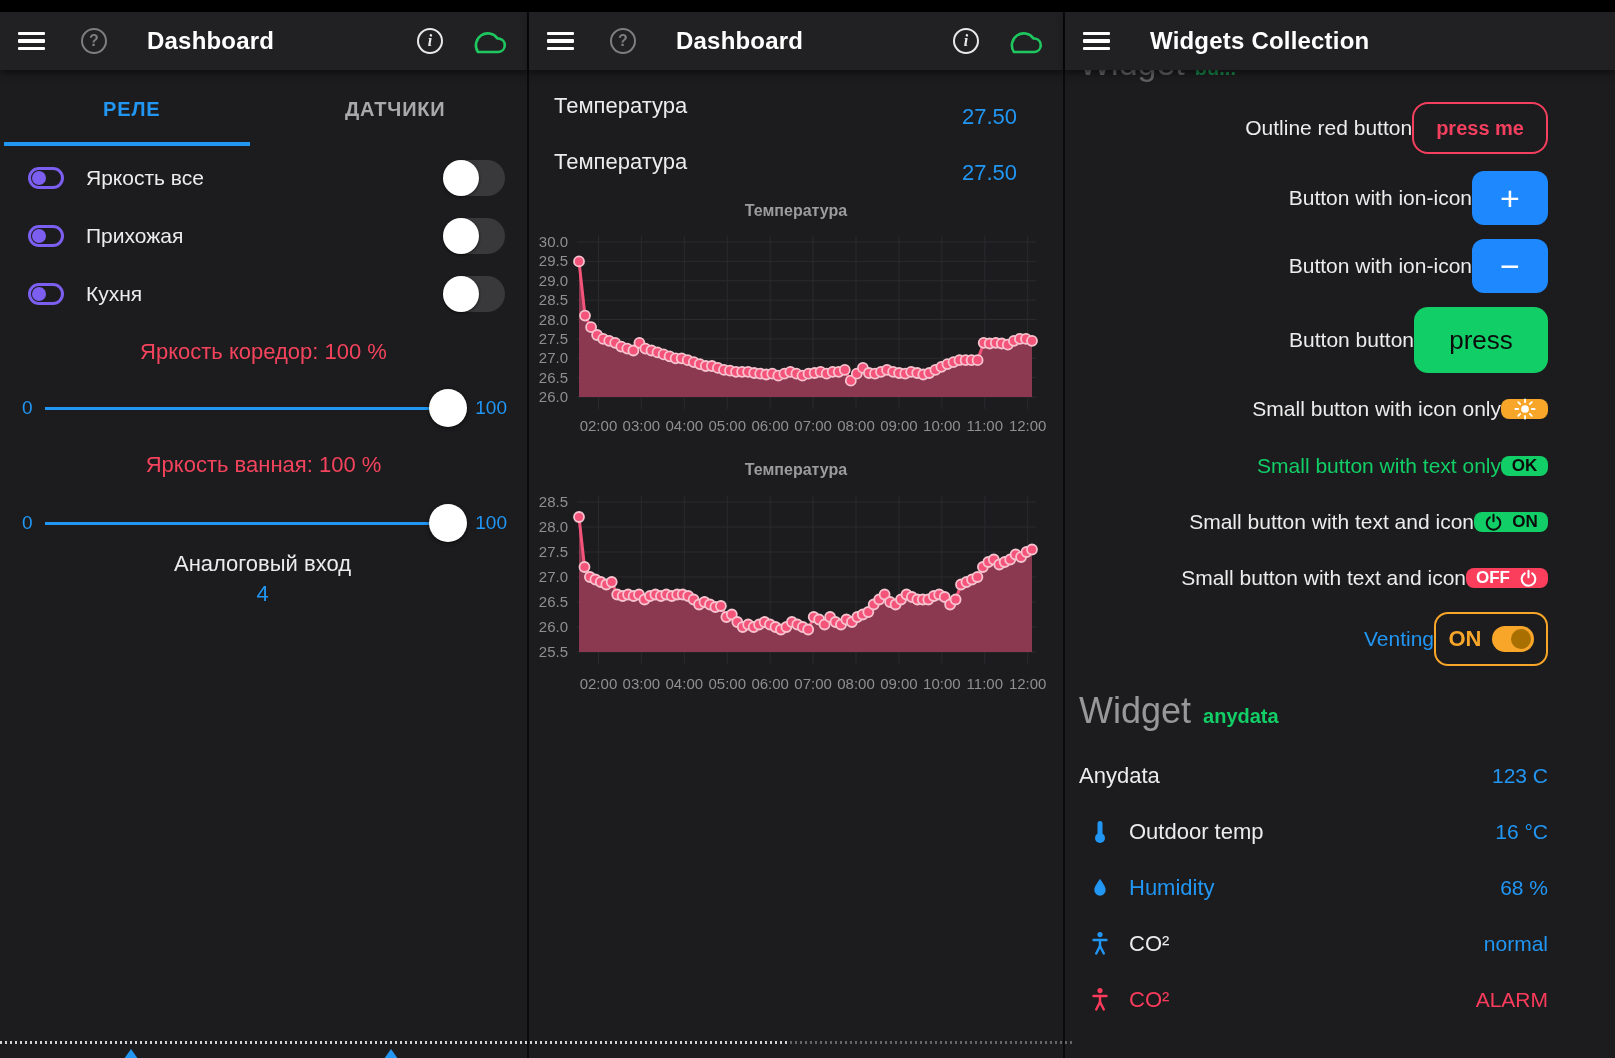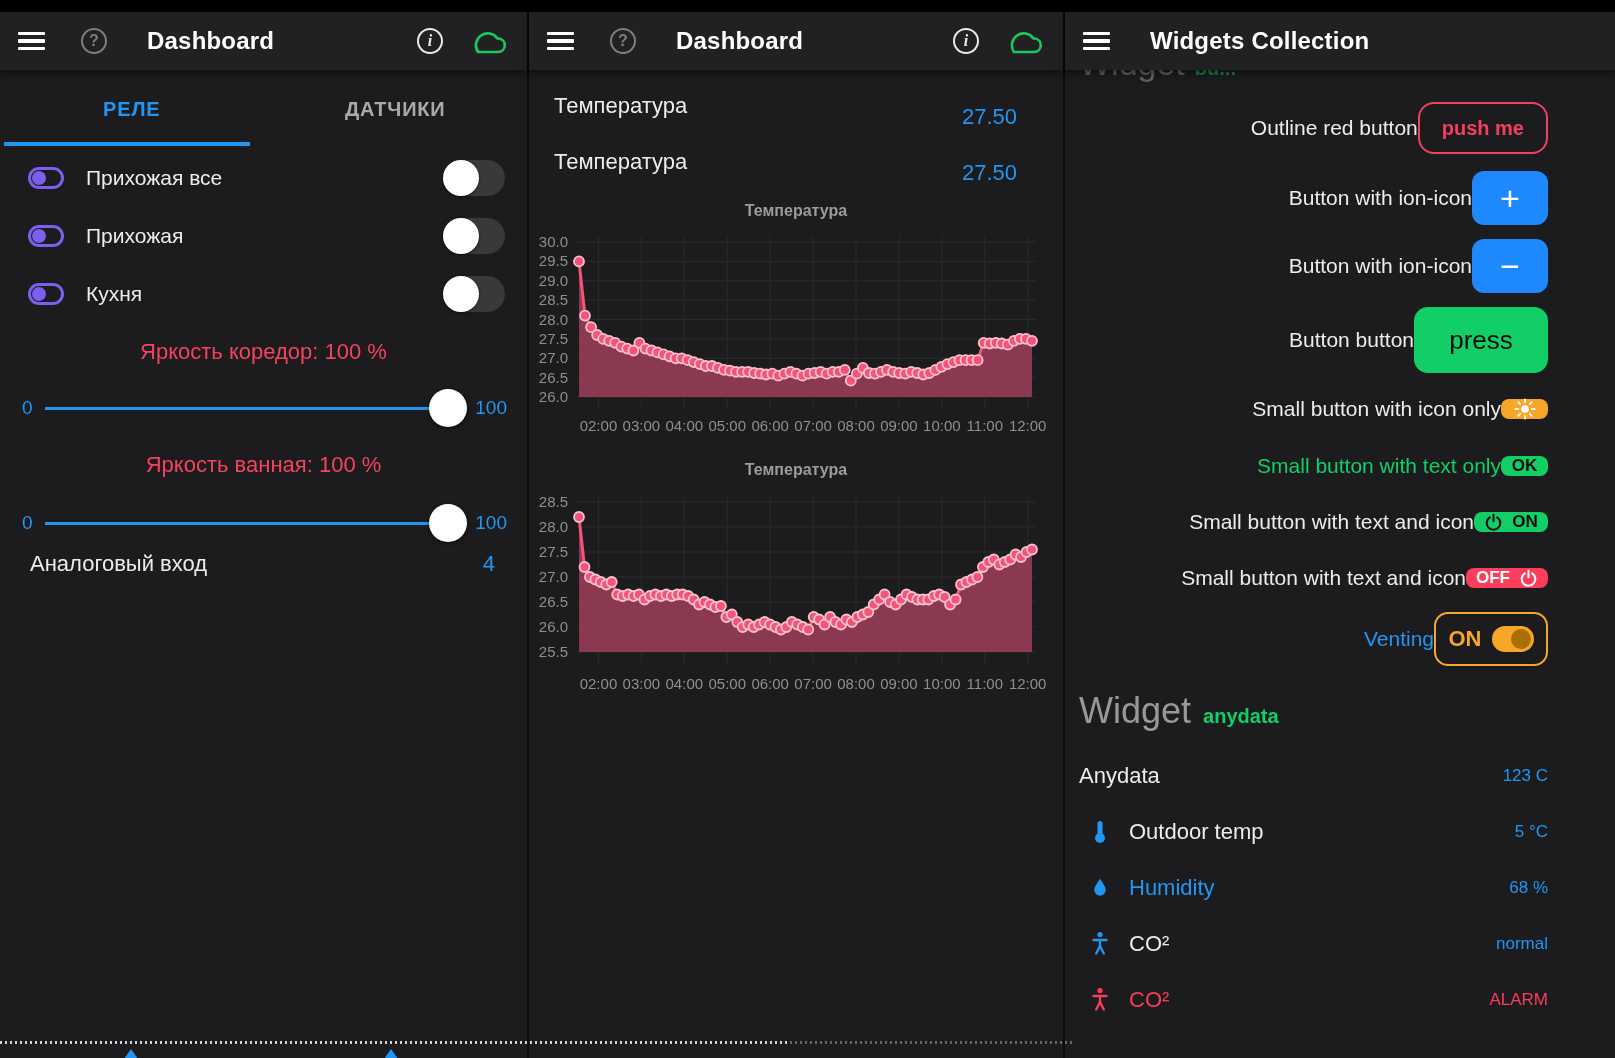--- a/index.html
+++ b/index.html
@@ -47,21 +47,21 @@
   .cap1 { margin-top:10px; }
   .cap2 { margin-top:9px; }
   .slider-row { height:56px; display:flex; align-items:center; padding:0 20px 0 22px; gap:12px; }
   .slider1 { margin-top:8px; }
   .slider2 { margin-top:10px; }
   .s-end { color:#2196f3; font-size:19px; flex:0 0 auto; }
   .s-track { flex:1; position:relative; height:38px; cursor:pointer; }
   .s-track::before { content:""; position:absolute; left:0; right:2px; top:17.5px; height:3px; background:#2196f3; }
   .s-knob { position:absolute; right:-4px; top:0; width:38px; height:38px; border-radius:50%; background:#fff;
             box-shadow:0 1px 4px rgba(0,0,0,.6); }
-  .analog-row { height:56px; display:flex; justify-content:space-between; padding:0 32px 0 30px; }
+  .analog-row { height:56px; display:flex; align-items:center; justify-content:space-between; padding:0 32px 0 30px;flex-direction:column; }
   .analog-label { font-size:22px; color:#ececec; }
   .analog-value { font-size:22px; color:#2196f3; }
 
   
   .val-row { height:56px; display:flex; align-items:center; justify-content:space-between; padding:0 46px 0 25px; }
   .val-row.first { margin-top:8px; }
   .val-label { font-size:22px; color:#ececec; }
   .val-value { font-size:22px; color:#2196f3;margin-top:22px; }
   .chart-title { height:42px; line-height:42px; text-align:center; color:#9c9c9e; font-size:16px; font-weight:bold; }
   .chart-title.second { height:46px; line-height:56px; }
@@ -97,21 +97,21 @@
   .sect-head { height:76px; padding:18px 0 0 14px; display:flex; align-items:baseline; }
   .sect-title { font-size:36px; color:#98989a; }
   .sect-sub { font-size:20px; color:#12ce66; font-weight:bold; margin-left:12px; }
 
   .d-row { height:56px; display:flex; align-items:center; padding:0 67px 0 14px; }
   .d-icon { width:30px; margin-left:6px; display:flex; align-items:center; justify-content:center; flex:0 0 auto; }
   .d-label { font-size:22px; color:#ececec; margin-left:14px; }
   .d-label.noicon { margin-left:0; }
   .d-label.blue { color:#2196f3; }
   .d-label.red { color:#fb3b5c; }
-  .d-value { margin-left:auto; font-size:17px; color:#2196f3; }
+  .d-value { margin-left:auto; font-size:21px; color:#2196f3; }
   .d-value.red { color:#fb3b5c; }
 
   
   .dotline { position:absolute; top:1041px; left:0; width:790px; height:3px;
              background:repeating-linear-gradient(90deg,#d2d2d2 0 2px,transparent 2px 5px); }
   .dotline.dim { left:790px; width:285px; opacity:.4; }
   .blue-tip { position:absolute; top:1049px; width:0; height:0;
               border-left:7px solid transparent; border-right:7px solid transparent; border-bottom:10px solid #2196f3; }
 </style>
 </head>
@@ -143,21 +143,21 @@
       <div class="tabs">
         <div class="tab active">РЕЛЕ</div>
         <div class="tab inactive">ДАТЧИКИ</div>
         <div class="tab-underline"></div>
       </div>
 
       <div class="sw-row">
         <span class="tgl-icon">
             <span class="dot"></span>
           </span>
-        <span class="sw-label">Прихожая все</span>
+        <span class="sw-label">Яркость все</span>
         <div class="switch">
             <div class="knob"></div>
           </div>
       </div>
       <div class="sw-row">
         <span class="tgl-icon">
             <span class="dot"></span>
           </span>
         <span class="sw-label">Прихожая</span>
         <div class="switch">
@@ -488,21 +488,21 @@
           </div>
         <div class="hdr-title">Widgets Collection</div>
       </div>
 
       <div class="clip-head">
         <div class="inner"><span class="w">Widget</span><span class="a">bu...</span></div>
       </div>
 
       <div class="w-row h72">
         <span class="w-label">Outline red button</span>
-        <div class="btn btn-outline-red">push me</div>
+        <div class="btn btn-outline-red">press me</div>
       </div>
 
       <div class="w-row h68">
         <span class="w-label">Button with ion-icon</span>
         <div class="btn btn-blue">+</div>
       </div>
 
       <div class="w-row h68">
         <span class="w-label">Button with ion-icon</span>
         <div class="btn btn-blue">−</div>
@@ -580,21 +580,21 @@
       </div>
 
       <div class="d-row">
         <span class="d-icon">
           <svg width="24" height="26" viewBox="0 0 24 26">
             <line x1="12" y1="4.5" x2="12" y2="15" stroke="#2196f3" stroke-width="5" stroke-linecap="round"></line>
             <circle cx="12" cy="19" r="5" fill="#2196f3"></circle>
           </svg>
         </span>
         <span class="d-label">Outdoor temp</span>
-        <span class="d-value">5 °C</span>
+        <span class="d-value">16 °C</span>
       </div>
 
       <div class="d-row">
         <span class="d-icon">
           <svg width="22" height="24" viewBox="0 0 24 24">
             <path d="M12 1.8C9.2 6.4 5.8 10.2 5.8 14.2a6.2 6.2 0 0 0 12.4 0C18.2 10.2 14.8 6.4 12 1.8z" fill="#2196f3"></path>
           </svg>
         </span>
         <span class="d-label blue">Humidity</span>
         <span class="d-value">68 %</span>

